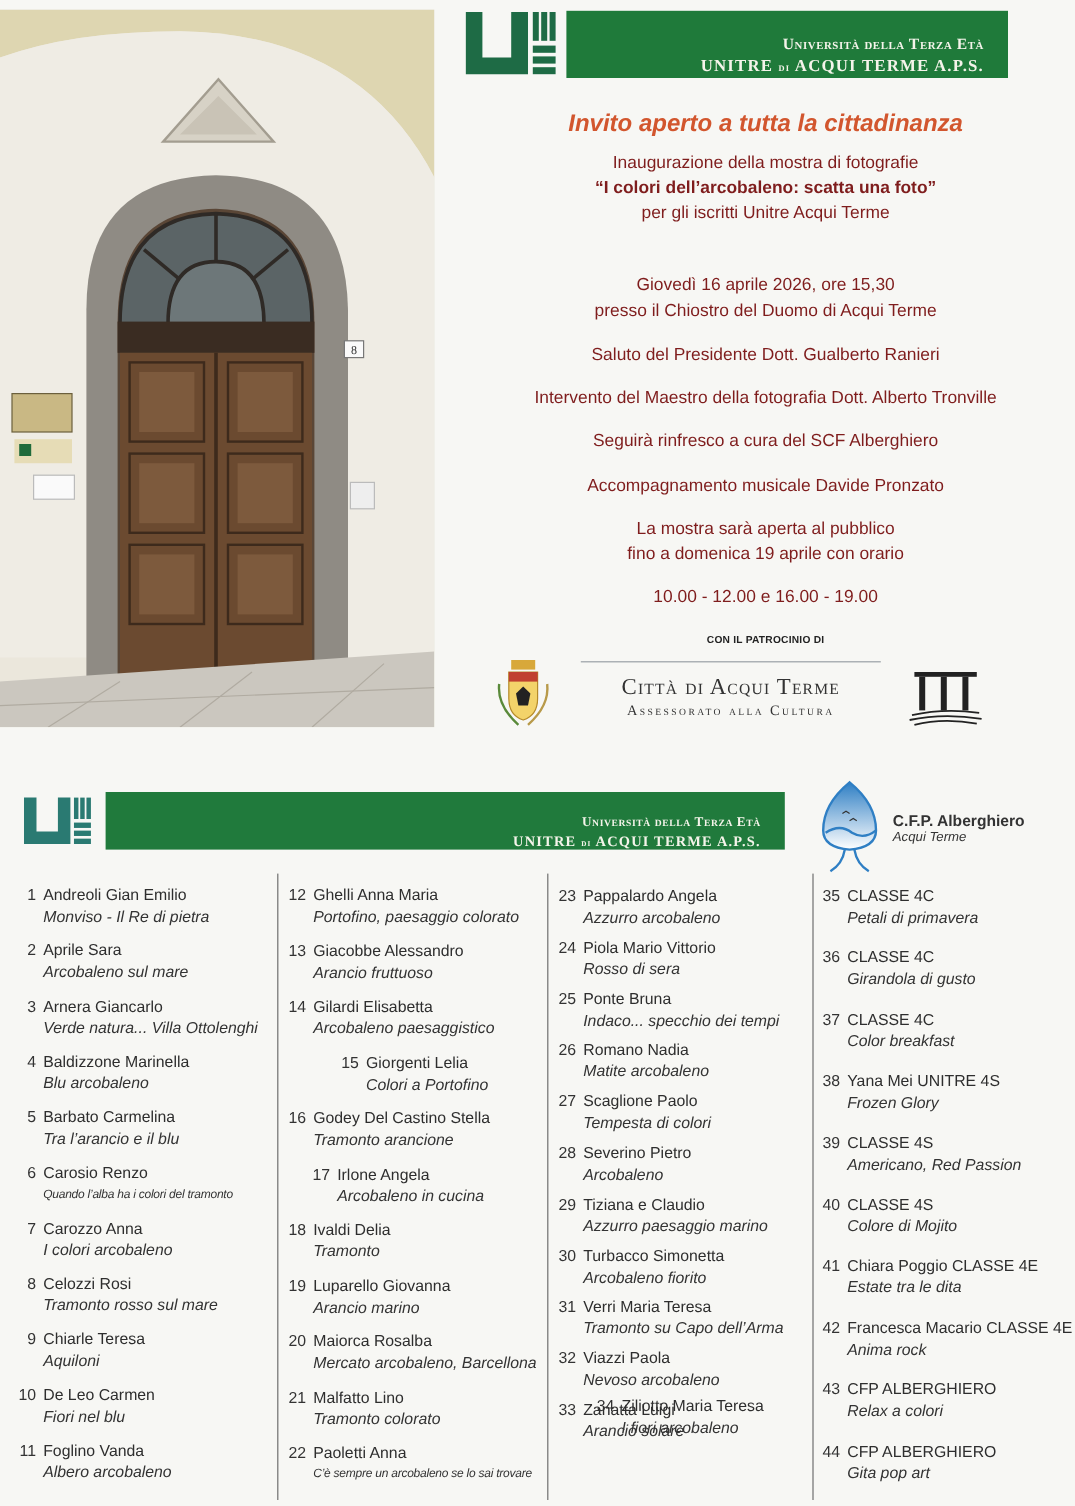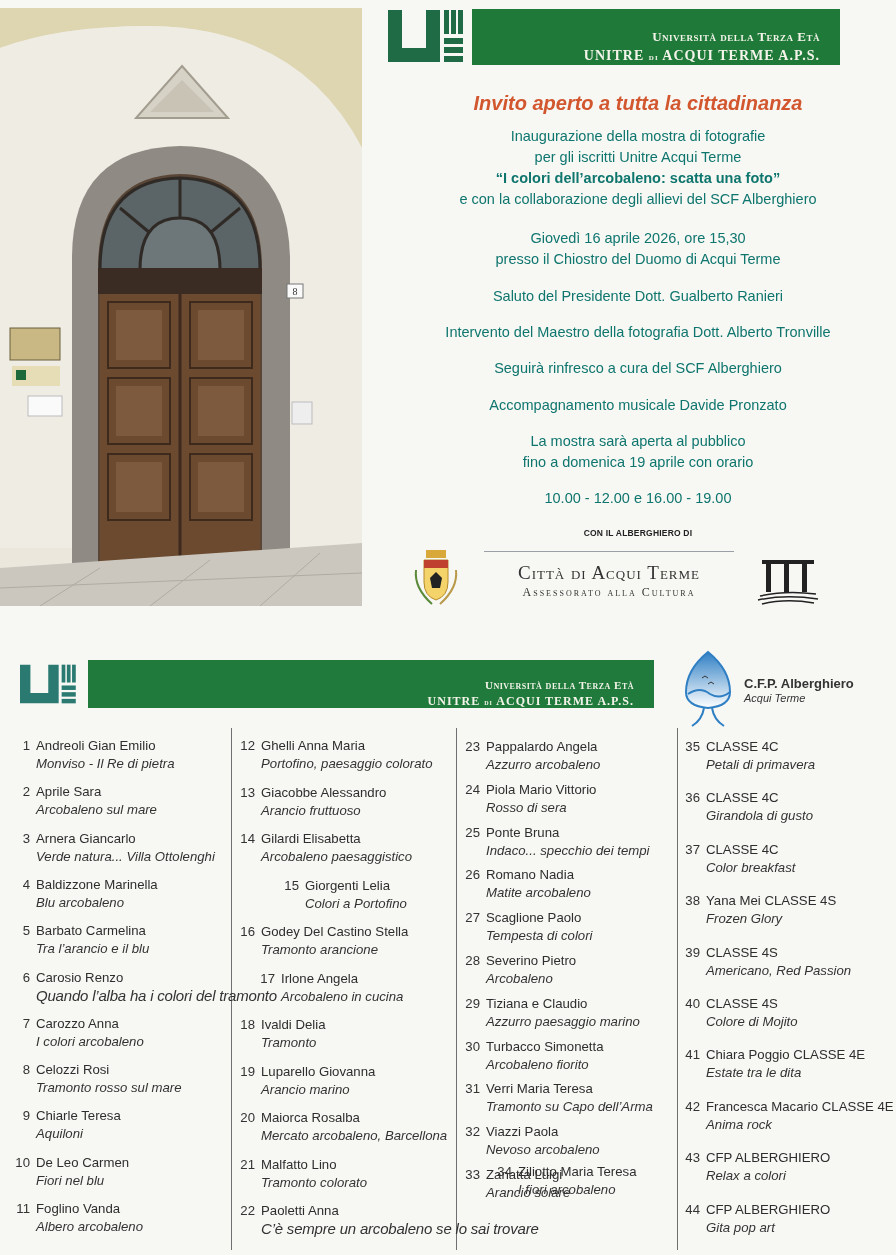--- a/index.html
+++ b/index.html
@@ -15,42 +15,42 @@
   .logo-u { left:388px; top:10px; width:78px; height:52px; }
   .banner { background:#1f7a3a; color:#f4f4ea; text-align:right; padding-right:20px; box-sizing:border-box; }
   .banner .l1 { font-family:"Liberation Serif", serif; font-variant:small-caps; font-weight:bold; letter-spacing:0.5px;margin-top:10px; }
   .banner .l2 { font-family:"Liberation Serif", serif; font-weight:bold; letter-spacing:1px; }
   .banner .small { font-size:0.7em; font-variant:small-caps; }
   .banner-top { left:472px; top:9px; width:368px; height:56px; padding-top:10px; }
   .banner-top .l1 { font-size:13px; }
   .banner-top .l2 { font-size:14px; margin-top:3px; }
 
   .invite { left:380px; top:92px; width:516px; text-align:center; color:#d2562e; font-style:italic; font-weight:bold; font-size:20px; }
-  .info { left:380px; width:516px; text-align:center; font-size:14.5px; line-height:21px; color:#0f766e; }
+  .info { left:380px; width:516px; text-align:center; font-size:14.5px; line-height:21px; color:#7f1d1d; }
   .patron { left:380px; top:528px; width:516px; text-align:center; font-size:8.5px; font-weight:bold; color:#222; letter-spacing:0.2px; }
   .patron-line { left:484px; top:551px; width:250px; height:1px; background:#9aa0a6; }
   .city { left:484px; top:562px; width:250px; text-align:center; font-family:"Liberation Serif", serif; font-variant:small-caps; font-size:19px; color:#333; letter-spacing:1px; }
   .assess { left:484px; top:585px; width:250px; text-align:center; font-family:"Liberation Serif", serif; font-variant:small-caps; font-size:12px; color:#333; letter-spacing:2px; }
 
   
   .logo-u2 { left:20px; top:664px; width:58px; height:40px; }
   .banner-bot { left:88px; top:660px; width:566px; height:48px; padding-top:9px; background:#207a3c; }
   .banner-bot .l1 { font-size:11px; }
   .banner-bot .l2 { font-size:12px; margin-top:3px; }
   .cfp-logo { left:682px; top:648px; width:52px; height:82px; }
   .cfp-name { left:744px; top:676px; font-size:13px; font-weight:bold; color:#333; }
   .cfp-city { left:744px; top:692px; font-size:11px; font-style:italic; color:#333; }
 
   
   .col-div { width:1px; background:#6f6f6f; top:728px; height:522px; }
   .entry { position:absolute; font-size:13.2px; line-height:18px; }
   .entry .num { display:inline-block; width:22px; text-align:right; margin-right:6px; color:#333; }
   .entry .who { color:#2e2e2e; }
   .entry .title { display:block; padding-left:28px; font-style:italic; color:#333; white-space:nowrap; }
-  .entry .title.tiny { font-size:15px; letter-spacing:-0.2px; }
+  .entry .title.tiny { font-size:10px; letter-spacing:-0.2px; }
 </style>
 </head>
 <body>
 
 <div class="abs photo">
   <svg width="362" height="598" viewBox="0 0 362 598">
     <rect x="0" y="0" width="362" height="598" fill="#ebe7dc"></rect>
     <path d="M0 0 H362 V140 Q300 20 150 18 Q60 18 0 40 Z" fill="#d9cf9e" opacity="0.7"></path>
     <path d="M0 40 Q60 18 150 18 Q300 20 362 140 V540 H0 Z" fill="#efece4"></path>
     <polygon points="182,58 228,110 136,110" fill="#d7d2c6" stroke="#a39d90" stroke-width="2"></polygon>
@@ -113,39 +113,38 @@
 
 <div class="abs banner banner-top">
   <div class="l1">Università della Terza Età</div>
   <div class="l2"><span>UNITRE</span> <span class="small">di</span> <span>ACQUI TERME A.P.S.</span></div>
 </div>
 
 <div class="abs invite">Invito aperto a tutta la cittadinanza</div>
 
 <div class="abs info" style="top:126px;">
   <div>Inaugurazione della mostra di fotografie</div>
+  <div style="font-weight:bold;">“I colori dell’arcobaleno: scatta una foto”</div>
   <div>per gli iscritti Unitre Acqui Terme</div>
-  <div style="font-weight:bold;">“I colori dell’arcobaleno: scatta una foto”</div>
-  <div>e con la collaborazione degli allievi del SCF Alberghiero</div>
 </div>
 <div class="abs info" style="top:228px;">
   <div>Giovedì 16 aprile 2026, ore 15,30</div>
   <div>presso il Chiostro del Duomo di Acqui Terme</div>
 </div>
 <div class="abs info" style="top:286px;">Saluto del Presidente Dott. Gualberto Ranieri</div>
 <div class="abs info" style="top:322px;">Intervento del Maestro della fotografia Dott. Alberto Tronville</div>
 <div class="abs info" style="top:358px;">Seguirà rinfresco a cura del SCF Alberghiero</div>
 <div class="abs info" style="top:395px;">Accompagnamento musicale Davide Pronzato</div>
 <div class="abs info" style="top:431px;">
   <div>La mostra sarà aperta al pubblico</div>
   <div>fino a domenica 19 aprile con orario</div>
 </div>
 <div class="abs info" style="top:488px;">10.00 - 12.00 e 16.00 - 19.00</div>
 
-<div class="abs patron">CON IL ALBERGHIERO DI</div>
+<div class="abs patron">CON IL PATROCINIO DI</div>
 <div class="abs patron-line"></div>
 
 <div class="abs" style="left:410px;top:548px;width:52px;height:60px;">
   <svg width="52" height="60" viewBox="0 0 52 60">
     <rect x="16" y="2" width="20" height="8" fill="#d8a83a"></rect>
     <path d="M14 12 H38 V34 Q38 48 26 52 Q14 48 14 34 Z" fill="#f3d36a" stroke="#b58a2a"></path>
     <rect x="14" y="12" width="24" height="8" fill="#c04030"></rect>
     <path d="M20 30 L26 24 L32 30 L30 40 L22 40 Z" fill="#222"></path>
     <path d="M6 22 Q4 40 22 56" fill="none" stroke="#5a8a3a" stroke-width="2"></path>
     <path d="M46 22 Q48 40 30 56" fill="none" stroke="#b89a4a" stroke-width="2"></path>
@@ -230,20 +229,20 @@
     <div class="entry" style="left: 458px; top: 952px;"><span class="num">28</span><span class="who">Severino Pietro</span><span class="title">Arcobaleno</span></div>
     <div class="entry" style="left: 458px; top: 994.8px;"><span class="num">29</span><span class="who">Tiziana e Claudio</span><span class="title">Azzurro paesaggio marino</span></div>
     <div class="entry" style="left: 458px; top: 1037.6px;"><span class="num">30</span><span class="who">Turbacco Simonetta</span><span class="title">Arcobaleno fiorito</span></div>
     <div class="entry" style="left: 458px; top: 1080.4px;"><span class="num">31</span><span class="who">Verri Maria Teresa</span><span class="title">Tramonto su Capo dell’Arma</span></div>
     <div class="entry" style="left: 458px; top: 1123.2px;"><span class="num">32</span><span class="who">Viazzi Paola</span><span class="title">Nevoso arcobaleno</span></div>
     <div class="entry" style="left: 458px; top: 1166px;"><span class="num">33</span><span class="who">Zanatta Luigi</span><span class="title">Arancio solare</span></div>
     <div class="entry" style="left: 458px; top: 1163px; margin-left: 32px;"><span class="num">34</span><span class="who">Ziliotto Maria Teresa</span><span class="title">I fiori arcobaleno</span></div>
     <div class="entry" style="left: 678px; top: 738px;"><span class="num">35</span><span class="who">CLASSE 4C</span><span class="title">Petali di primavera</span></div>
     <div class="entry" style="left: 678px; top: 789.4px;"><span class="num">36</span><span class="who">CLASSE 4C</span><span class="title">Girandola di gusto</span></div>
     <div class="entry" style="left: 678px; top: 840.8px;"><span class="num">37</span><span class="who">CLASSE 4C</span><span class="title">Color breakfast</span></div>
-    <div class="entry" style="left: 678px; top: 892.2px;"><span class="num">38</span><span class="who">Yana Mei  CLASSE 4S</span><span class="title">Frozen Glory</span></div>
+    <div class="entry" style="left: 678px; top: 892.2px;"><span class="num">38</span><span class="who">Yana Mei  UNITRE 4S</span><span class="title">Frozen Glory</span></div>
     <div class="entry" style="left: 678px; top: 943.6px;"><span class="num">39</span><span class="who">CLASSE 4S</span><span class="title">Americano, Red Passion</span></div>
     <div class="entry" style="left: 678px; top: 995px;"><span class="num">40</span><span class="who">CLASSE 4S</span><span class="title">Colore di Mojito</span></div>
     <div class="entry" style="left: 678px; top: 1046.4px;"><span class="num">41</span><span class="who">Chiara Poggio CLASSE 4E</span><span class="title">Estate tra le dita</span></div>
     <div class="entry" style="left: 678px; top: 1097.8px;"><span class="num">42</span><span class="who">Francesca Macario CLASSE 4E</span><span class="title">Anima rock</span></div>
     <div class="entry" style="left: 678px; top: 1149.2px;"><span class="num">43</span><span class="who">CFP ALBERGHIERO</span><span class="title">Relax a colori</span></div>
     <div class="entry" style="left: 678px; top: 1200.6px;"><span class="num">44</span><span class="who">CFP ALBERGHIERO</span><span class="title">Gita pop art</span></div>
   </div>
 
 </body></html>

